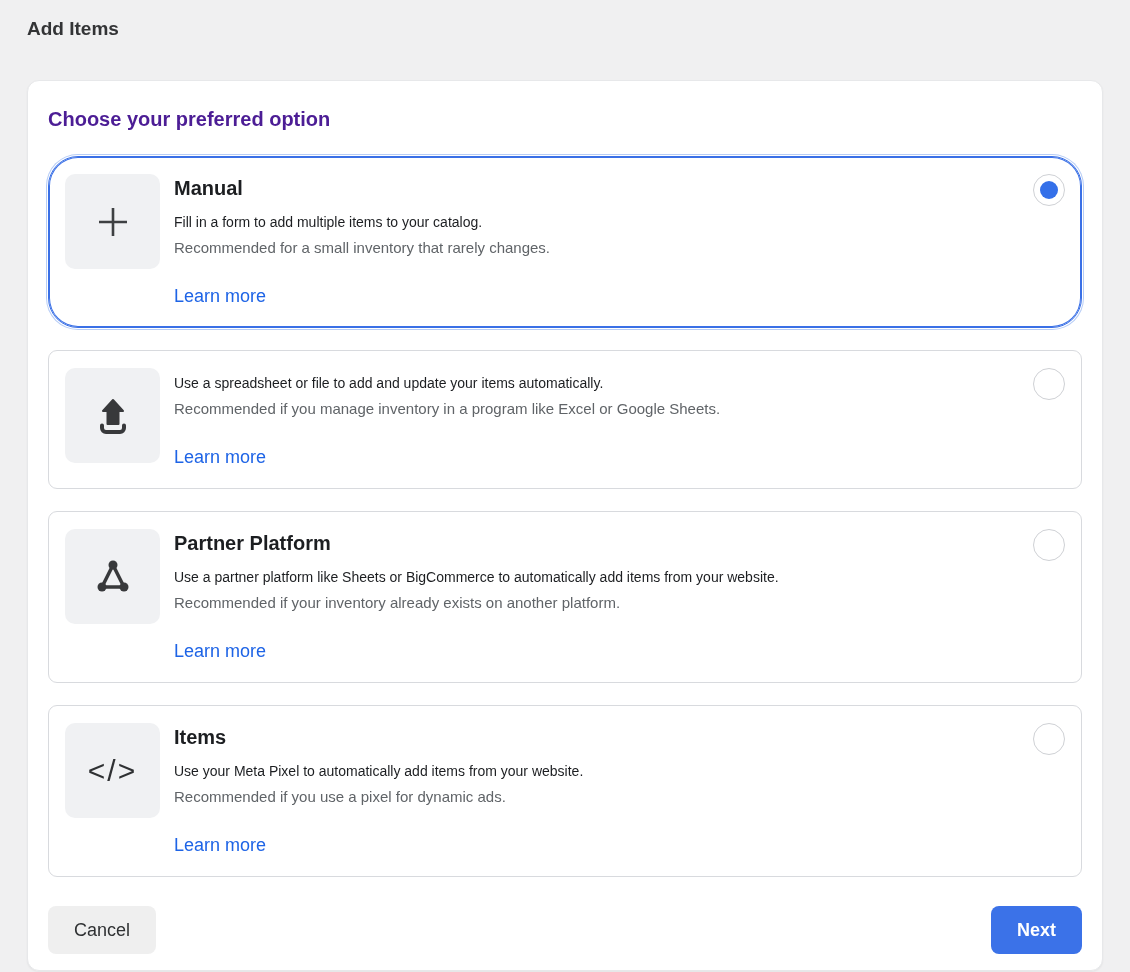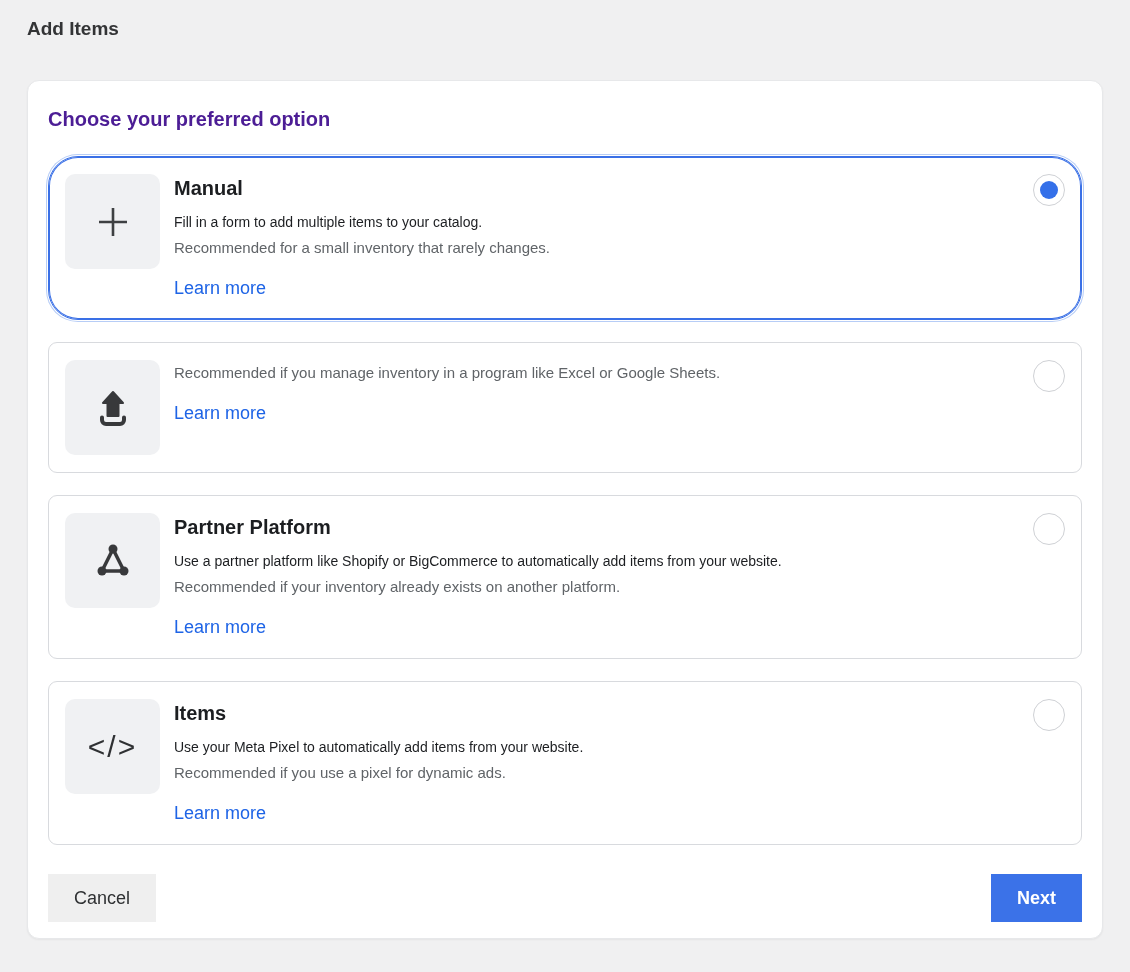--- a/index.html
+++ b/index.html
@@ -78,21 +78,21 @@
     color: #1c1e21;
     max-width: 800px;
   }
   .option-rec {
     font-size: 15px;
     line-height: 23px;
     color: #606468;
   }
   .learn-more {
     display: inline-block;
-    margin-top: 16px;
+    margin-top: 24px;
     font-size: 18px;
     line-height: 27px;
     color: #1e64e6;
     text-decoration: none;
     cursor: pointer;
   }
   .radio {
     position: absolute;
     top: 17px;
     right: 16px;
@@ -115,21 +115,21 @@
   .option-card.selected .radio-dot { display: block; }
   .panel-footer {
     margin-top: 29px;
     display: flex;
     justify-content: space-between;
     align-items: center;
   }
   .btn {
     height: 48px;
     border: none;
-    border-radius: 0;
+    border-radius: 8px;
     font-family: "Liberation Sans", sans-serif;
     font-size: 18px;
     padding: 0 26px;
     cursor: pointer;
   }
   .btn-cancel {
     background: #efefef;
     color: #2f3133;
     font-weight: 400;
   }
@@ -166,38 +166,39 @@
   </div>
 
   <div class="option-card">
     <div class="icon-tile">
       <svg class="opt-icon" width="44" height="44" viewBox="0 0 44 44">
         <path d="M22 6 L32 17 H27.5 V30 H16.5 V17 H12 Z" fill="#38393b" stroke="#38393b" stroke-width="2" stroke-linejoin="round"></path>
         <path d="M11 31.5 v2.5 a4 4 0 0 0 4 4 h14 a4 4 0 0 0 4 -4 v-2.5" stroke="#38393b" stroke-width="4" fill="none" stroke-linecap="round"></path>
       </svg>
     </div>
     <div class="option-text">
+      <div class="option-desc">Use a spreadsheet or file to add and update your items automatically.</div>
       <div class="option-rec">Recommended if you manage inventory in a program like Excel or Google Sheets.</div>
       <a class="learn-more">Learn more</a>
     </div>
     <span class="radio"></span>
   </div>
 
   <div class="option-card">
     <div class="icon-tile">
       <svg class="opt-icon" width="44" height="44" viewBox="0 0 44 44">
         <path d="M22 10 L11 32 L33 32 Z" stroke="#38393b" stroke-width="3.5" fill="none" stroke-linejoin="round"></path>
         <circle cx="22" cy="10" r="4.5" fill="#38393b"></circle>
         <circle cx="11" cy="32" r="4.5" fill="#38393b"></circle>
         <circle cx="33" cy="32" r="4.5" fill="#38393b"></circle>
       </svg>
     </div>
     <div class="option-text">
       <div class="option-title">Partner Platform</div>
-      <div class="option-desc">Use a partner platform like Shopify or BigCommerce to automatically add items from your website.</div>
+      <div class="option-desc">Use a partner platform like Sheets or BigCommerce to automatically add items from your website.</div>
       <div class="option-rec">Recommended if your inventory already exists on another platform.</div>
       <a class="learn-more">Learn more</a>
     </div>
     <span class="radio"></span>
   </div>
 
   <div class="option-card">
     <div class="icon-tile">
       <span class="code-glyph">&lt;/&gt;</span>
     </div>

